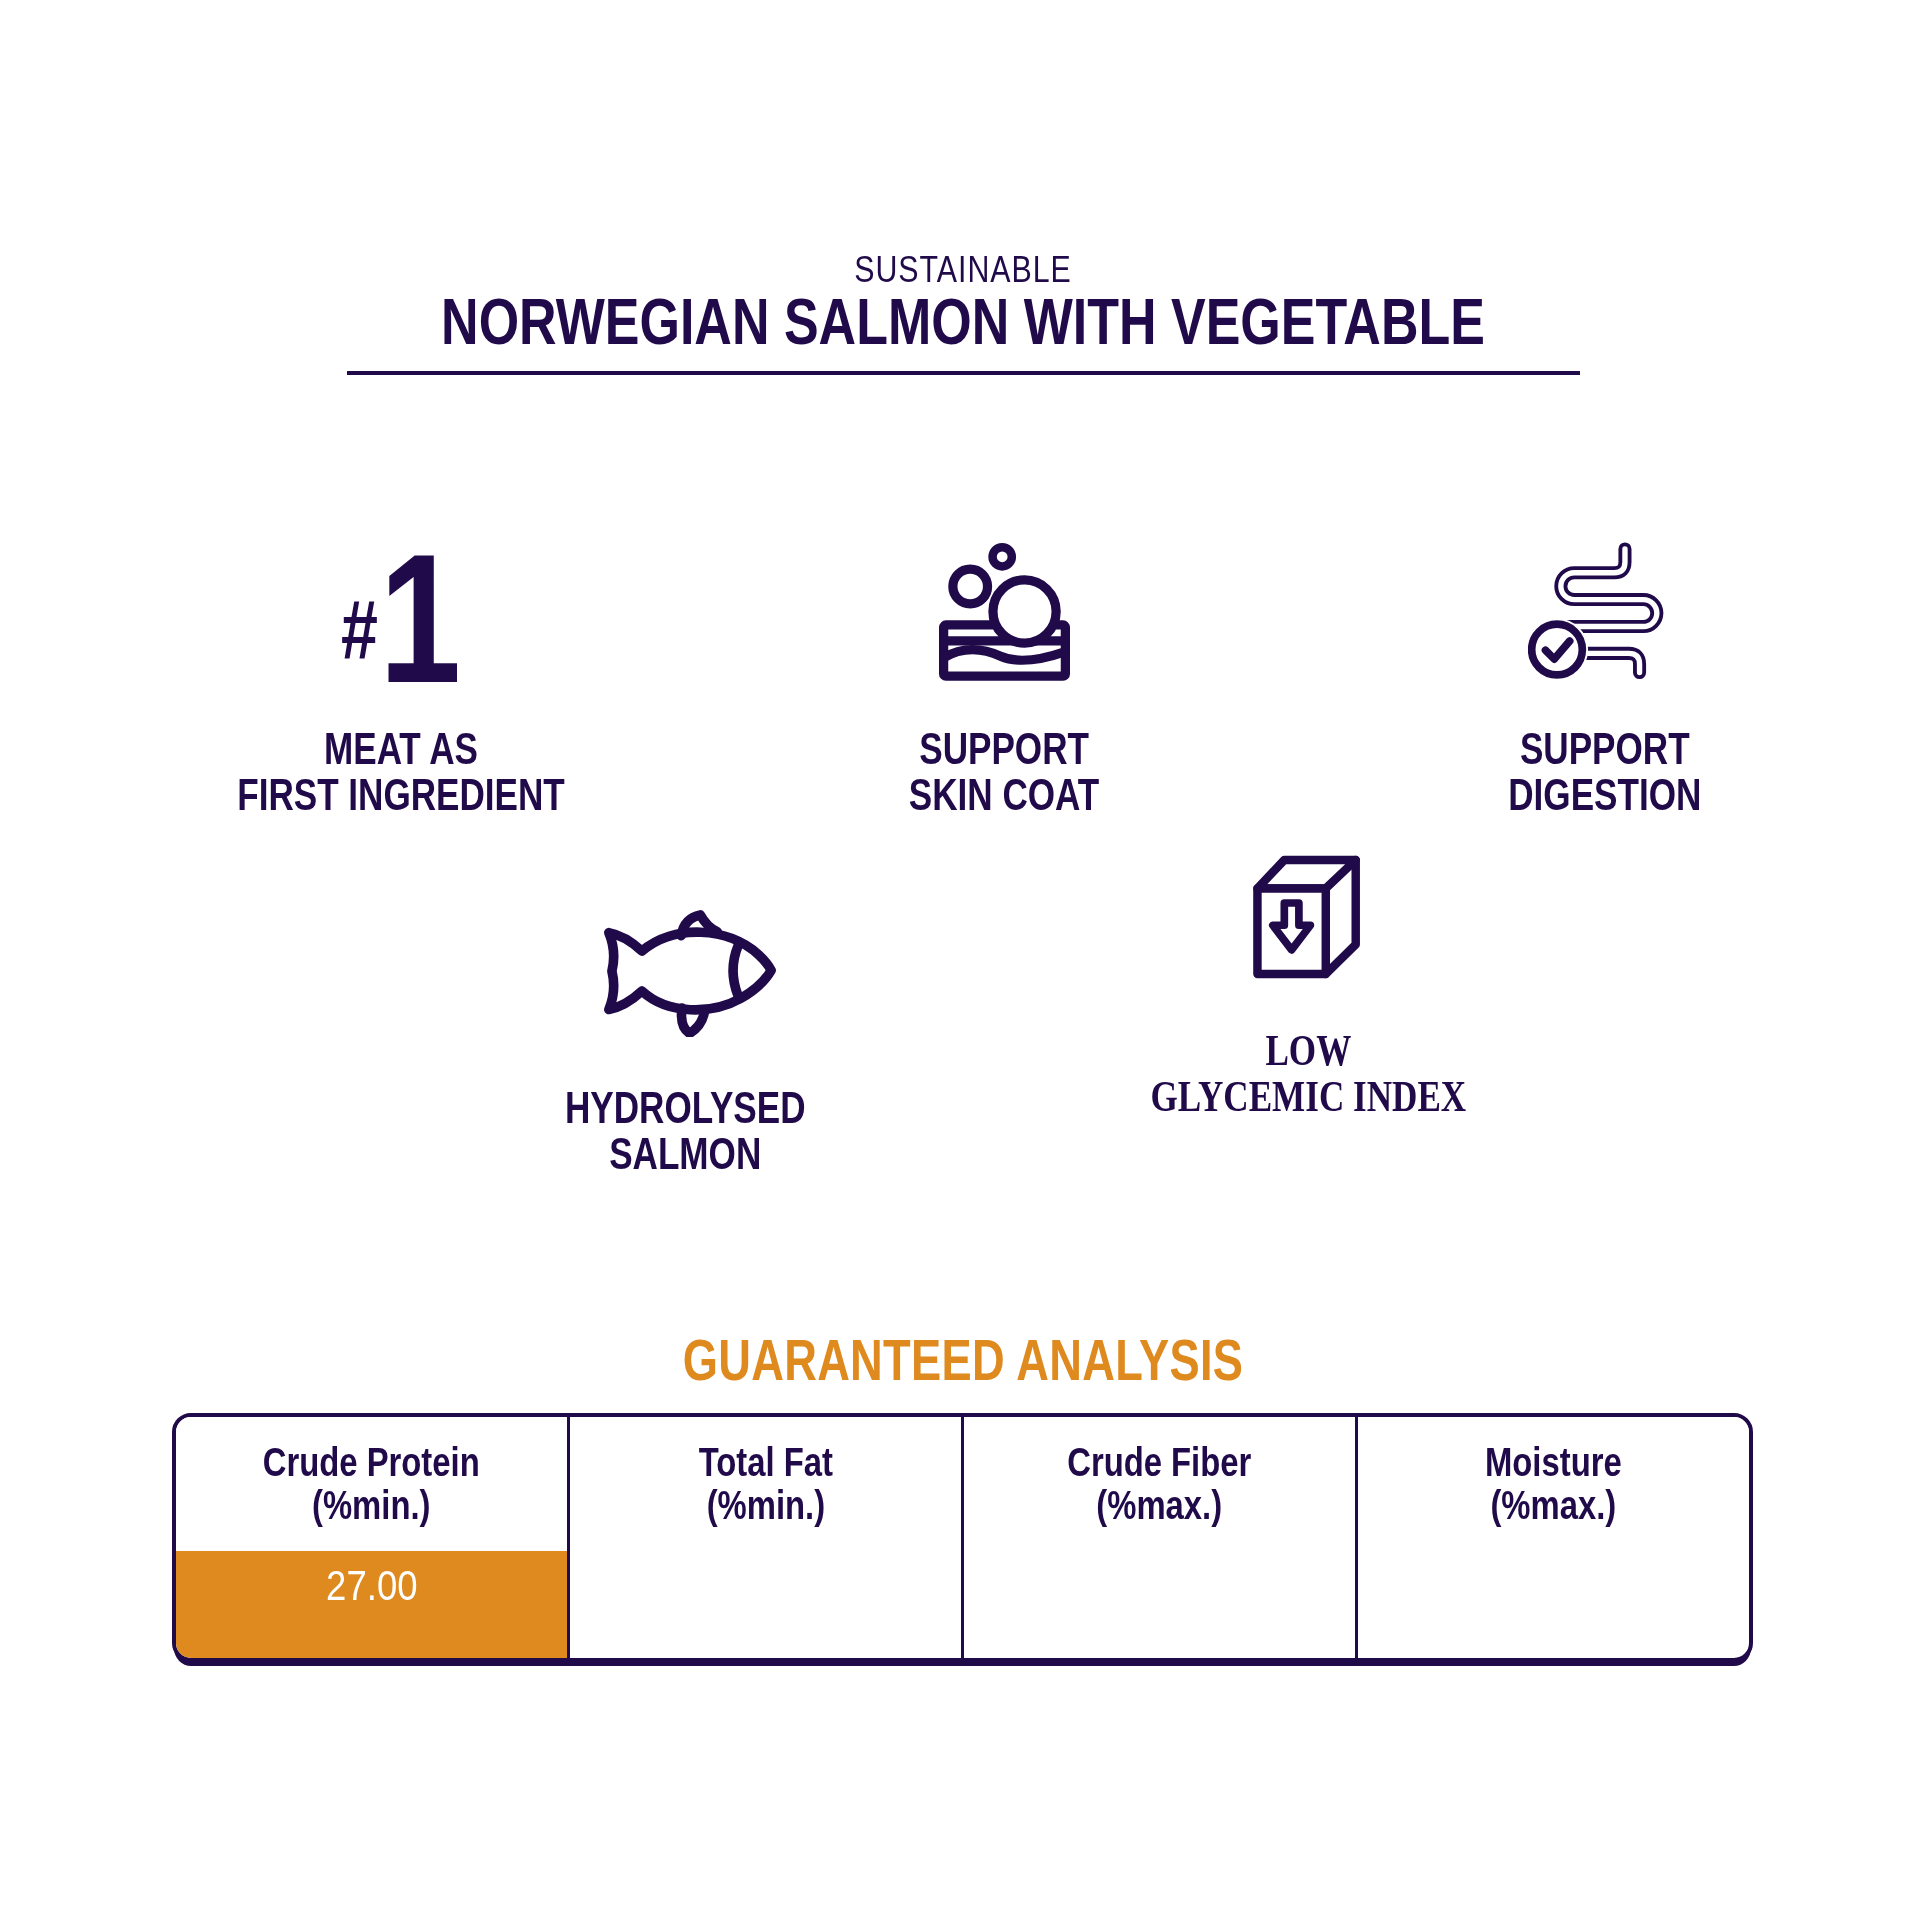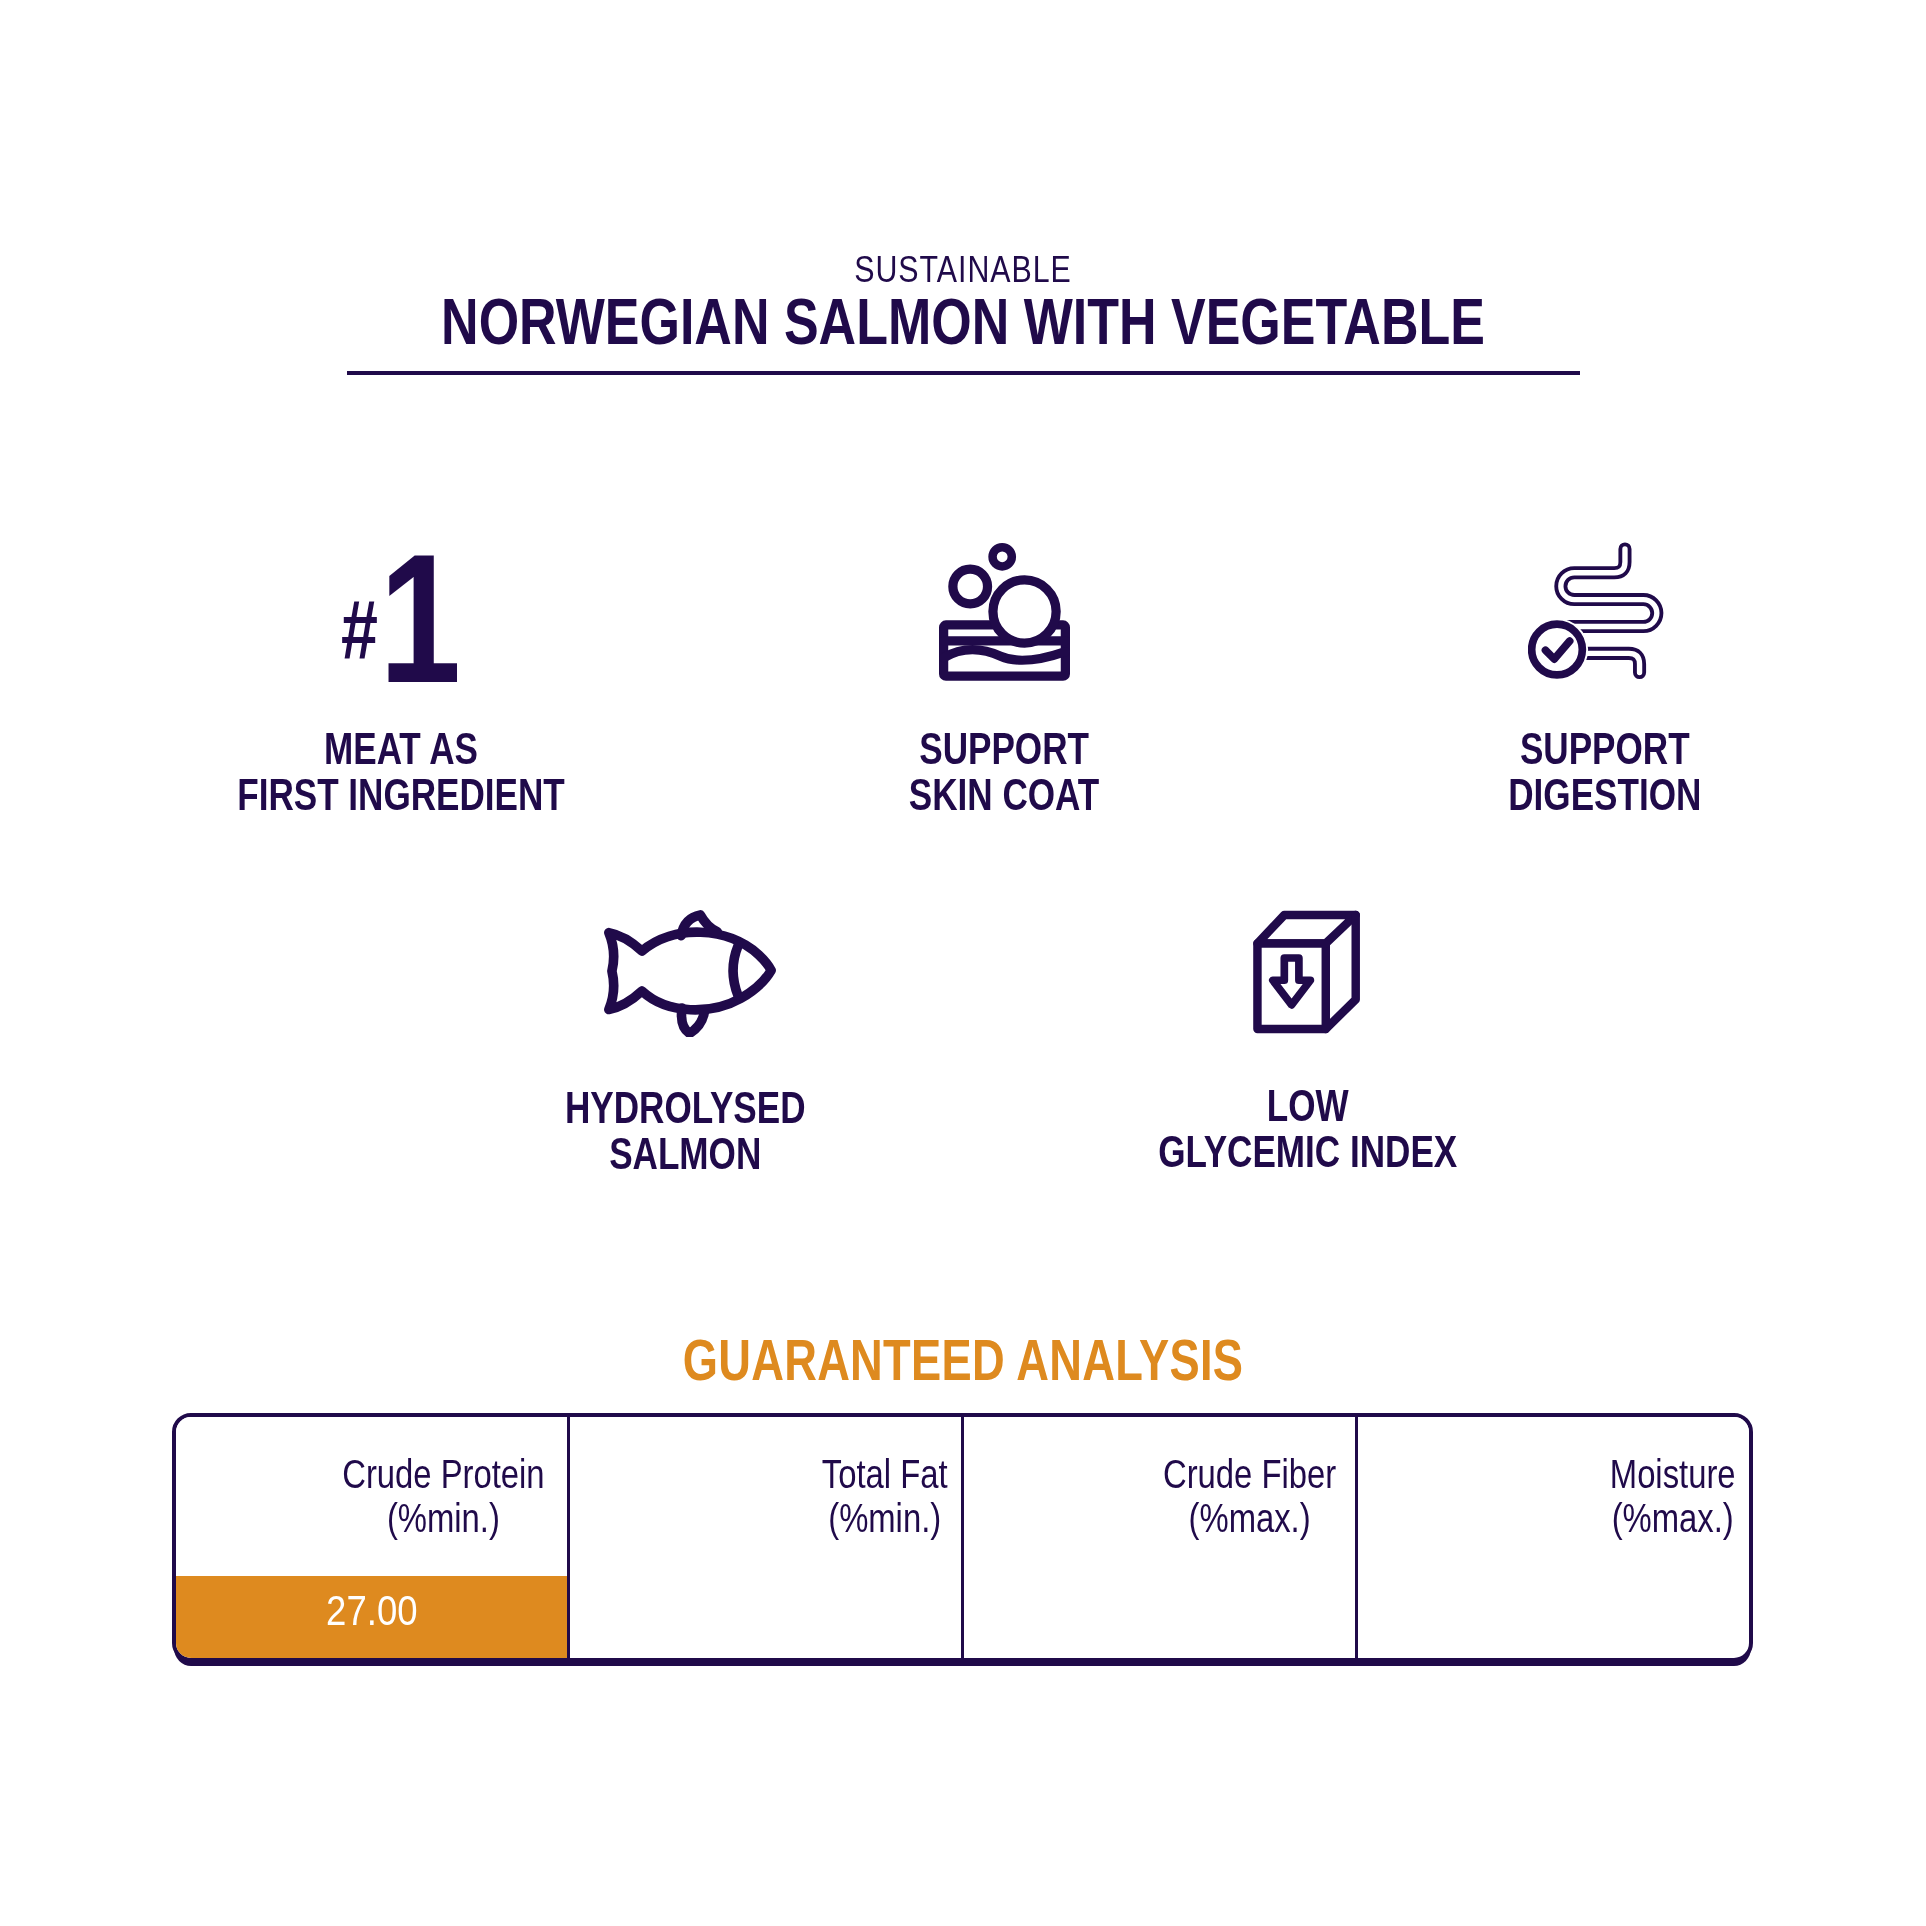--- a/index.html
+++ b/index.html
@@ -43,22 +43,22 @@
     color:var(--orange);transform:scaleX(0.78);line-height:1.1;
   }
   .ga-table{
     position:absolute;left:172px;top:1413px;width:1581px;height:249px;box-sizing:border-box;
     display:flex;border:4.2px solid var(--ink);border-radius:19px;overflow:hidden;background:#fff;
     box-shadow:0 6.2px 0 -2.3px var(--ink);
   }
   .ga-col{flex:1;display:flex;flex-direction:column;}
   .ga-col + .ga-col{border-left:3.5px solid var(--ink);gap:40px;}
   .ga-head{
-    height:159px;background:#ffffff;display:flex;align-items:center;justify-content:flex-end;
-    color:var(--ink);font-weight:400;font-size:40px;line-height:1.08;text-align:center;
+    height:134px;background:#ffffff;display:flex;align-items:center;justify-content:center;
+    color:var(--ink);font-weight:700;font-size:40px;line-height:1.08;text-align:center;
   }
   .ga-head > span{white-space:pre-line;display:inline-block;transform:scaleX(0.82);}
   .ga-val{
     flex:1;background:var(--orange);color:#ffffff;font-weight:400;font-size:43px;
     text-align:center;padding-top:10px;
   }
   .ga-val > span{display:inline-block;transform:scaleX(0.85);}
 </style>
 </head>
 <body>
@@ -115,21 +115,21 @@
         <path d="M 148 122 C 230 52 372 58 452 132 C 468 147 478 160 484 172 C 468 200 440 225 405 245 C 330 287 215 288 148 226 C 120 252 95 268 62 274 C 76 240 78 207 70 174 C 78 141 76 108 62 74 C 95 80 120 96 148 122 Z" stroke-width="25"></path>
         <path d="M 398 108 Q 372 172 398 238" stroke-width="25"></path>
         <path d="M 250 82 Q 258 36 300 28 Q 316 58 344 72" stroke-width="25"></path>
         <path d="M 252 270 Q 246 320 272 336 Q 304 316 310 282" stroke-width="25"></path>
       </svg>
     </div>
     <div class="feature-label">HYDROLYSED
 SALMON</div>
   </section>
 
-  <section class="feature row2" style="left:1096px;top:902px;">
+  <section class="feature row2" style="left:1096px;top:847px;font-family:Liberation Serif, serif;">
     <div class="icon-box">
       <svg class="icon" width="119" height="131" viewBox="0 0 310 340">
         <path d="M 22 102 H 200 V 325 H 22 Z" stroke-width="22"></path>
         <path d="M 22 102 L 92 28 H 278 L 200 102 Z" stroke-width="22"></path>
         <path d="M 278 28 V 248 L 200 325" stroke-width="22"></path>
         <path d="M 92 140 h 38 v 58 h 30 l -49 64 l -49 -64 h 30 Z" stroke-width="20"></path>
       </svg>
     </div>
     <div class="feature-label">LOW
 GLYCEMIC INDEX</div>

